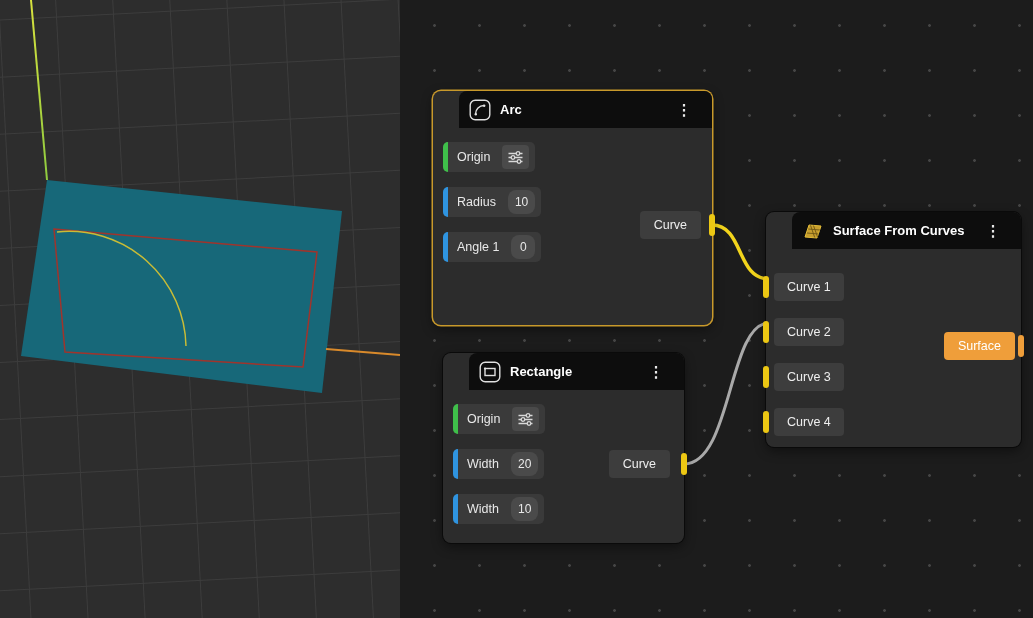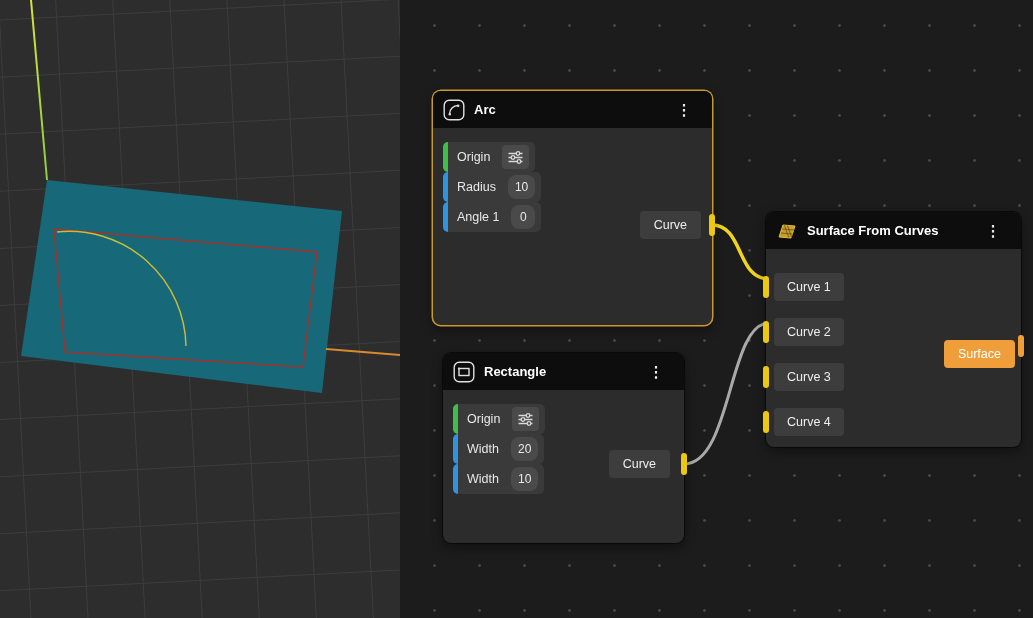--- a/index.html
+++ b/index.html
@@ -42,33 +42,33 @@
     position:absolute; z-index:2; background:var(--node-bg); border-radius:8px;
     box-shadow:0 0 0 1px #0a0a0a, 0 4px 12px rgba(0,0,0,.45); color:var(--text);
   }
   .node.selected{box-shadow:0 0 0 1.5px var(--select-border), 0 4px 12px rgba(0,0,0,.45);}
   .node-arc{left:33px; top:91px; width:279px; height:234px;}
   .node-rect{left:43px; top:353px; width:241px; height:190px;}
   .node-surface{left:366px; top:212px; width:255px; height:235px;}
 
   .node-header{
     height:37px; background:var(--header-bg); border-radius:8px 8px 0 0;
-    display:flex; align-items:center; gap:9px; padding:0 10px;
+    display:flex; align-items:center; gap:9px; padding:0 10px;margin-left:26px;
   }
   .node-title{color:#fff; font-weight:bold; font-size:13px; white-space:nowrap;}
   .kebab{
     margin-left:auto; margin-right:8px; width:20px; text-align:center;
     color:#e8e8e8; font-size:15px; font-weight:bold; cursor:pointer; user-select:none;
   }
   .hdr-icon{flex:none; width:22px; height:22px; display:flex; align-items:center; justify-content:center;}
 
   .node-body{padding:14px 10px 18px;}
   .param-row{
     display:flex; align-items:center; height:30px; width:max-content;
-    background:var(--row-bg); border-radius:5px; 
+    background:var(--row-bg); border-radius:5px; margin-bottom:15px;
     overflow:hidden; padding-right:6px;
   }
   .param-row:last-child{margin-bottom:0;}
   .accent-bar{flex:none; width:5px; align-self:stretch; margin-right:9px;}
   .accent-green .accent-bar{background:var(--green);}
   .accent-blue .accent-bar{background:var(--blue);}
   .param-label{font-size:12.5px; color:var(--text); margin-right:12px; white-space:nowrap;}
   .value-chip{
     background:var(--chip-bg); color:var(--text); font-size:12px; border-radius:8px;
     height:24px; min-width:24px; display:flex; align-items:center; justify-content:center;
@@ -80,21 +80,21 @@
   }
 
   .out-chip{
     position:absolute; height:28px; display:flex; align-items:center;
     background:var(--socket-bg); color:#eee; font-size:12.5px;
     padding:0 14px; border-radius:4px; white-space:nowrap; cursor:pointer;
   }
   .out-chip.surface-out{background:var(--orange); color:#fff;}
   .arc-out{right:11px; top:120px;}
   .rect-out{right:14px; top:97px;}
-  .surf-out{right:6px; top:128px;}
+  .surf-out{right:6px; top:120px;}
 
   .port{position:absolute; width:6px; height:22px; border-radius:3px; background:var(--yellow); cursor:crosshair;}
   .port.orange{background:var(--orange);}
   .arc-out-port{right:-3px; top:123px;}
   .rect-out-port{right:-3px; top:100px;}
   .surf-out-port{right:-3px; top:123px;}
 
   .surface-body{padding:16px 0 19px;}
   .in-row{position:relative; width:max-content; margin:8px 0 17px 8px;}
   .in-row:last-child{margin-bottom:0;}

